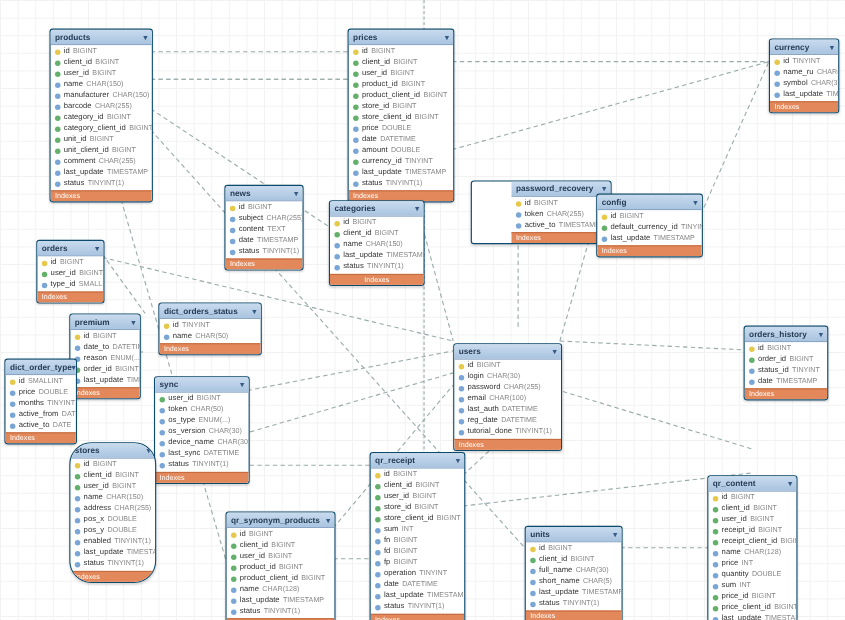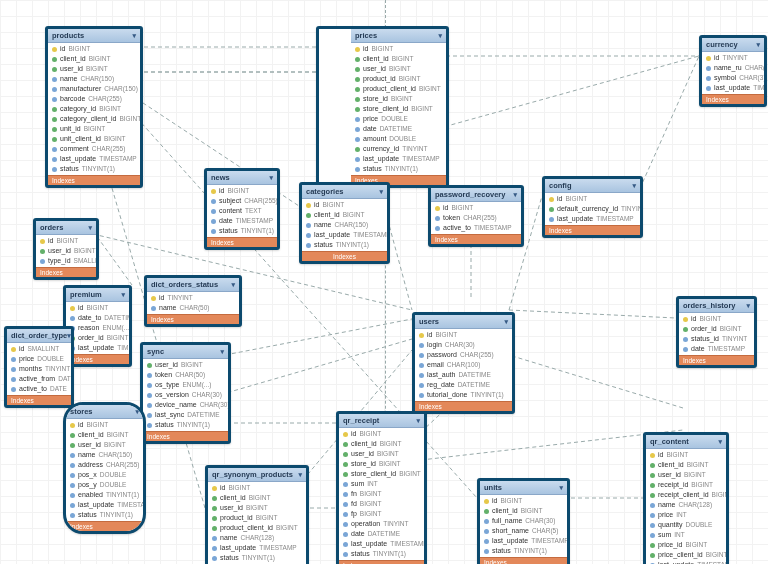--- a/index.html
+++ b/index.html
@@ -20,21 +20,21 @@
   }
   svg.edges {
     position:absolute; left:0; top:0; width:768px; height:564px;
     pointer-events:none;
   }
   svg.edges line { stroke:#9aa; stroke-width:1; stroke-dasharray:4 3; }
 
   .table {
     position:absolute;
     background:#fff;
-    border:3px solid #0c4a6e;
+    border:1px solid #0c4a6e;
     border-radius:3px;
     box-shadow:0 1px 2px rgba(0,0,0,0.15);
     overflow:hidden;
   }
   .table .hdr {
     background:linear-gradient(#c9dbee,#a9c4e0);
     color:#253b55;
     font-weight:bold;
     font-size:7.5px;
     padding:2px 4px;
@@ -174,21 +174,21 @@
         <span class="coltype">TIMESTAMP</span>
       </div>
       <div class="row">
         <span class="dot fld"></span>
         <span>status</span>
         <span class="coltype">TINYINT(1)</span>
       </div>
     </div>
     <div class="ftr">Indexes</div>
   </div>
-<div class="table" style="left: 316px; top: 26px; width: 95px; padding-left: 32px;">
+<div class="table" style="left: 316px; top: 26px; width: 95px;">
     <div class="hdr">
       <span>prices</span>
       <span class="toggle">▾</span>
     </div>
     <div class="body">
       <div class="row">
         <span class="dot pk"></span>
         <span>id</span>
         <span class="coltype">BIGINT</span>
       </div>
@@ -345,21 +345,21 @@
         <span class="coltype">TIMESTAMP</span>
       </div>
       <div class="row">
         <span class="dot fld"></span>
         <span>status</span>
         <span class="coltype">TINYINT(1)</span>
       </div>
     </div>
     <div class="ftr">Indexes</div>
   </div>
-<div class="table" style="left: 428px; top: 185px; width: 90px;">
+<div class="table" style="left: 428px; top: 164px; width: 90px; padding-left: 36px;">
     <div class="hdr">
       <span>password_recovery</span>
       <span class="toggle">▾</span>
     </div>
     <div class="body">
       <div class="row">
         <span class="dot pk"></span>
         <span>id</span>
         <span class="coltype">BIGINT</span>
       </div>

